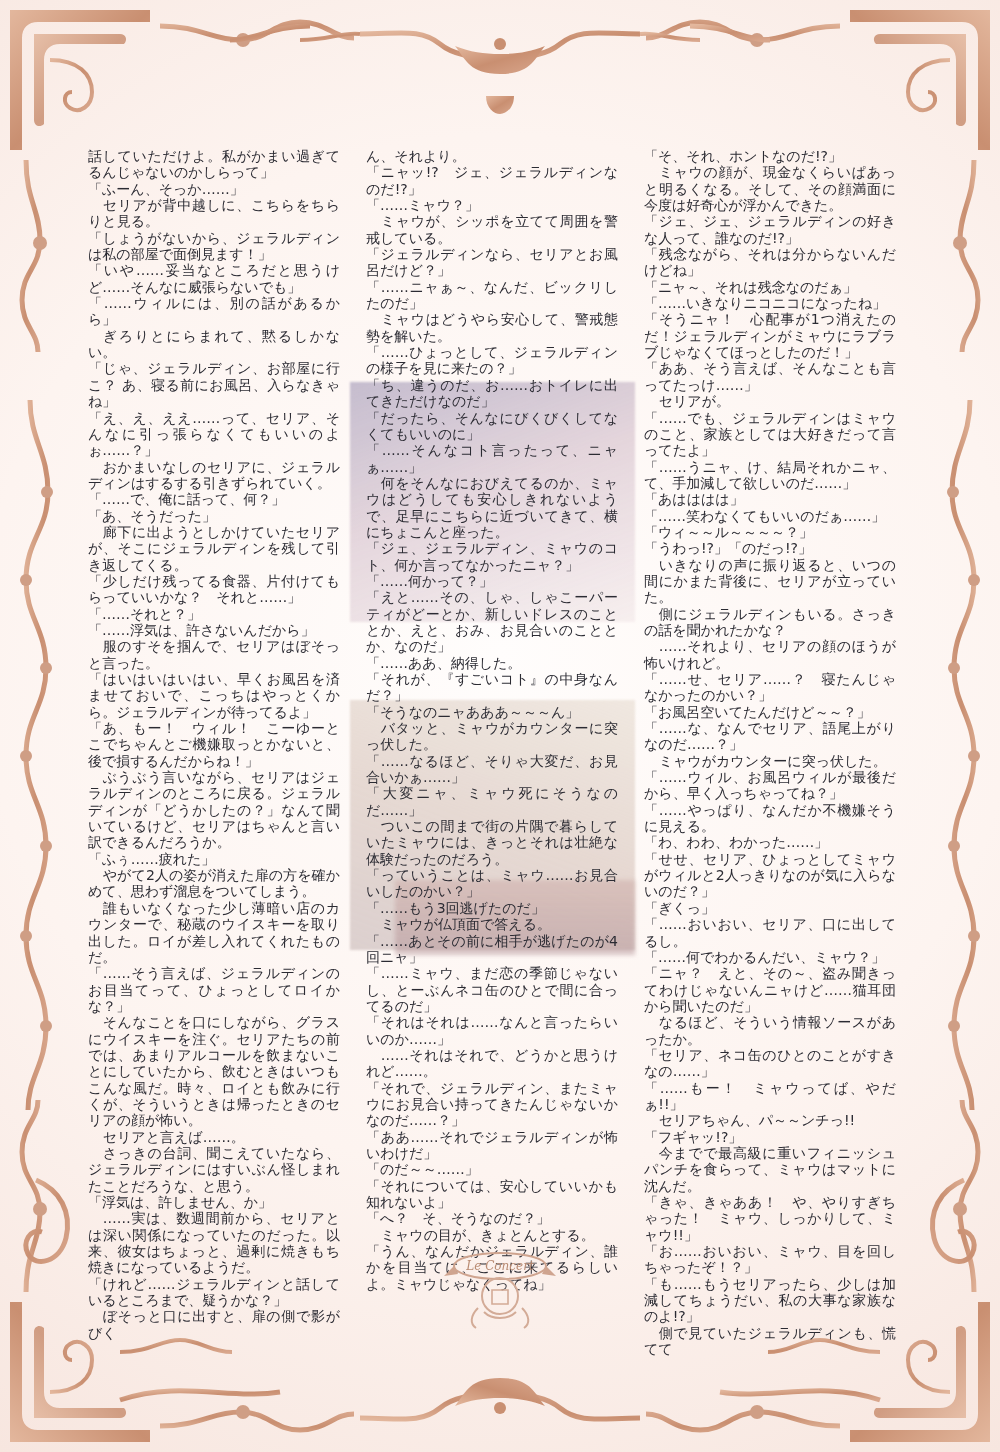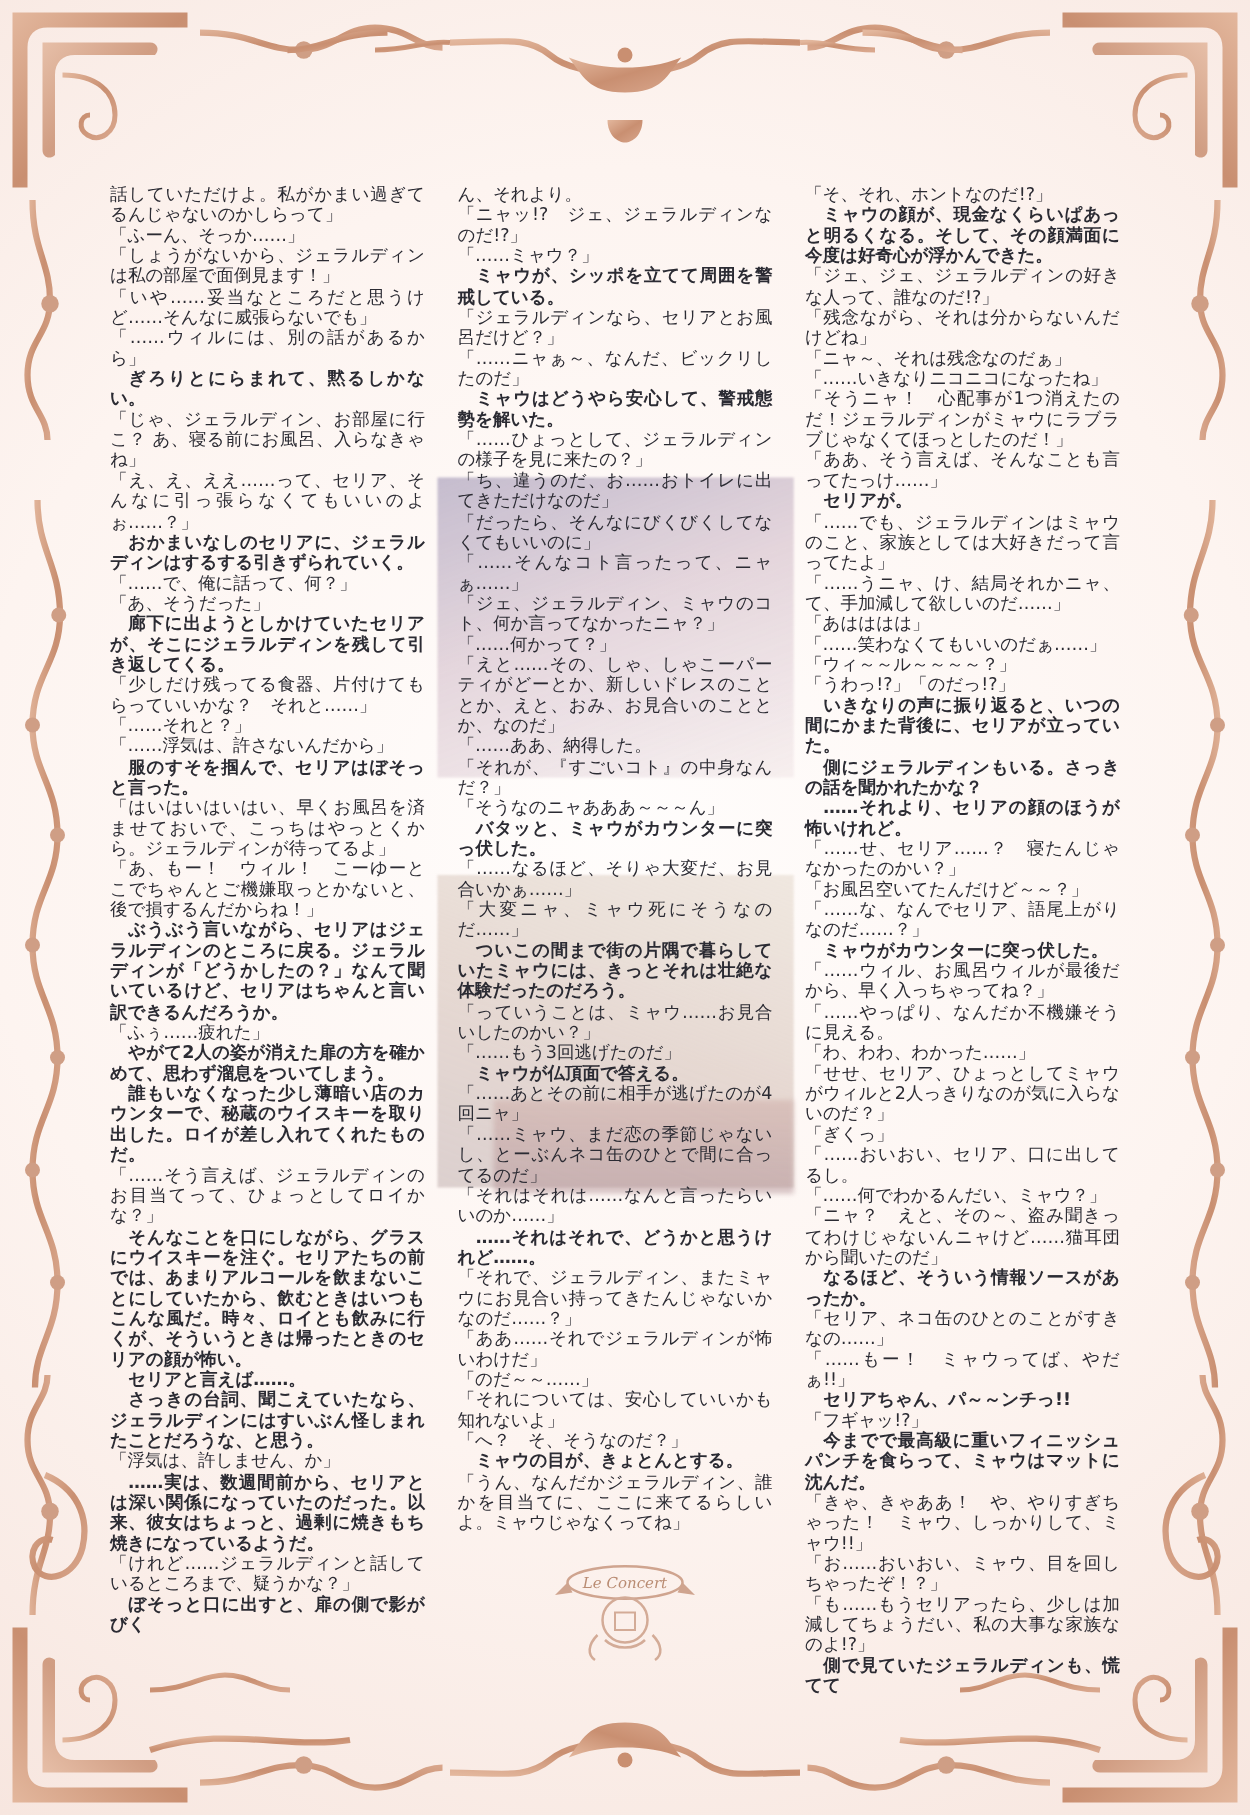--- a/index.html
+++ b/index.html
@@ -43,21 +43,21 @@
   .col{
     width:252px;
     font-size:14px;
     line-height:16.35px;
     color:#2b2b33;
     letter-spacing:0px;
     text-align:justify;
     margin-top:38px;
   }
   .col p{margin:0;}
-  .col p.ind{text-indent:1.05em;font-weight:bold;}
+  .col p.ind{text-indent:1.05em;}
   .logo{
     position:absolute;
     left:50%;transform:translateX(-50%);
     top:1246px;
     width:120px;text-align:center;
     color:#c09a86;
   }
 </style>
 </head>
 <body>
@@ -139,20 +139,21 @@
       <path d="M120,1352 C150,1352 160,1340 180,1340 C200,1340 210,1352 232,1352" stroke="url(#orn)" stroke-width="4" fill="none"></path>
       <path d="M880,1352 C850,1352 840,1340 820,1340 C800,1340 790,1352 768,1352" stroke="url(#orn)" stroke-width="4" fill="none"></path>
     </g>
   </svg>
 </div>
 
 <div class="columns">
   <div class="col" id="col-0">
       <p class="">話していただけよ。私がかまい過ぎてるんじゃないのかしらって」</p>
       <p class="">「ふーん、そっか……」</p>
+      <p class="ind">セリアが背中越しに、こちらをちらりと見る。</p>
       <p class="">「しょうがないから、ジェラルディンは私の部屋で面倒見ます！」</p>
       <p class="">「いや……妥当なところだと思うけど……そんなに威張らないでも」</p>
       <p class="">「……ウィルには、別の話があるから」</p>
       <p class="ind">ぎろりとにらまれて、黙るしかない。</p>
       <p class="">「じゃ、ジェラルディン、お部屋に行こ？ あ、寝る前にお風呂、入らなきゃね」</p>
       <p class="">「え、え、ええ……って、セリア、そんなに引っ張らなくてもいいのよぉ……？」</p>
       <p class="ind">おかまいなしのセリアに、ジェラルディンはするする引きずられていく。</p>
       <p class="">「……で、俺に話って、何？」</p>
       <p class="">「あ、そうだった」</p>
       <p class="ind">廊下に出ようとしかけていたセリアが、そこにジェラルディンを残して引き返してくる。</p>
@@ -180,20 +181,21 @@
       <p class="">「ニャッ!?　ジェ、ジェラルディンなのだ!?」</p>
       <p class="">「……ミャウ？」</p>
       <p class="ind">ミャウが、シッポを立てて周囲を警戒している。</p>
       <p class="">「ジェラルディンなら、セリアとお風呂だけど？」</p>
       <p class="">「……ニャぁ～、なんだ、ビックリしたのだ」</p>
       <p class="ind">ミャウはどうやら安心して、警戒態勢を解いた。</p>
       <p class="">「……ひょっとして、ジェラルディンの様子を見に来たの？」</p>
       <p class="">「ち、違うのだ、お……おトイレに出てきただけなのだ」</p>
       <p class="">「だったら、そんなにびくびくしてなくてもいいのに」</p>
       <p class="">「……そんなコト言ったって、ニャぁ……」</p>
+      <p class="ind">何をそんなにおびえてるのか、ミャウはどうしても安心しきれないようで、足早にこちらに近づいてきて、横にちょこんと座った。</p>
       <p class="">「ジェ、ジェラルディン、ミャウのコト、何か言ってなかったニャ？」</p>
       <p class="">「……何かって？」</p>
       <p class="">「えと……その、しゃ、しゃこーパーティがどーとか、新しいドレスのこととか、えと、おみ、お見合いのこととか、なのだ」</p>
       <p class="">「……ああ、納得した。</p>
       <p class="">「それが、『すごいコト』の中身なんだ？」</p>
       <p class="">「そうなのニャあああ～～～ん」</p>
       <p class="ind">バタッと、ミャウがカウンターに突っ伏した。</p>
       <p class="">「……なるほど、そりゃ大変だ、お見合いかぁ……」</p>
       <p class="">「大変ニャ、ミャウ死にそうなのだ……」</p>
       <p class="ind">ついこの間まで街の片隅で暮らしていたミャウには、きっとそれは壮絶な体験だったのだろう。</p>

